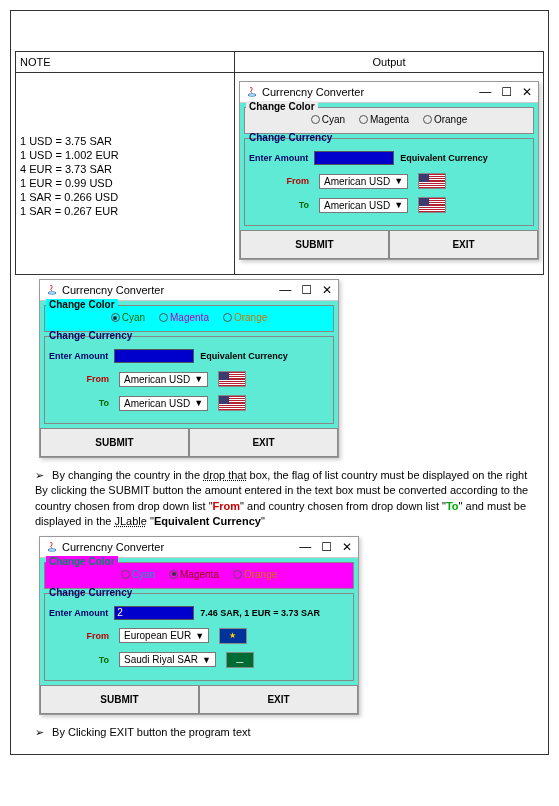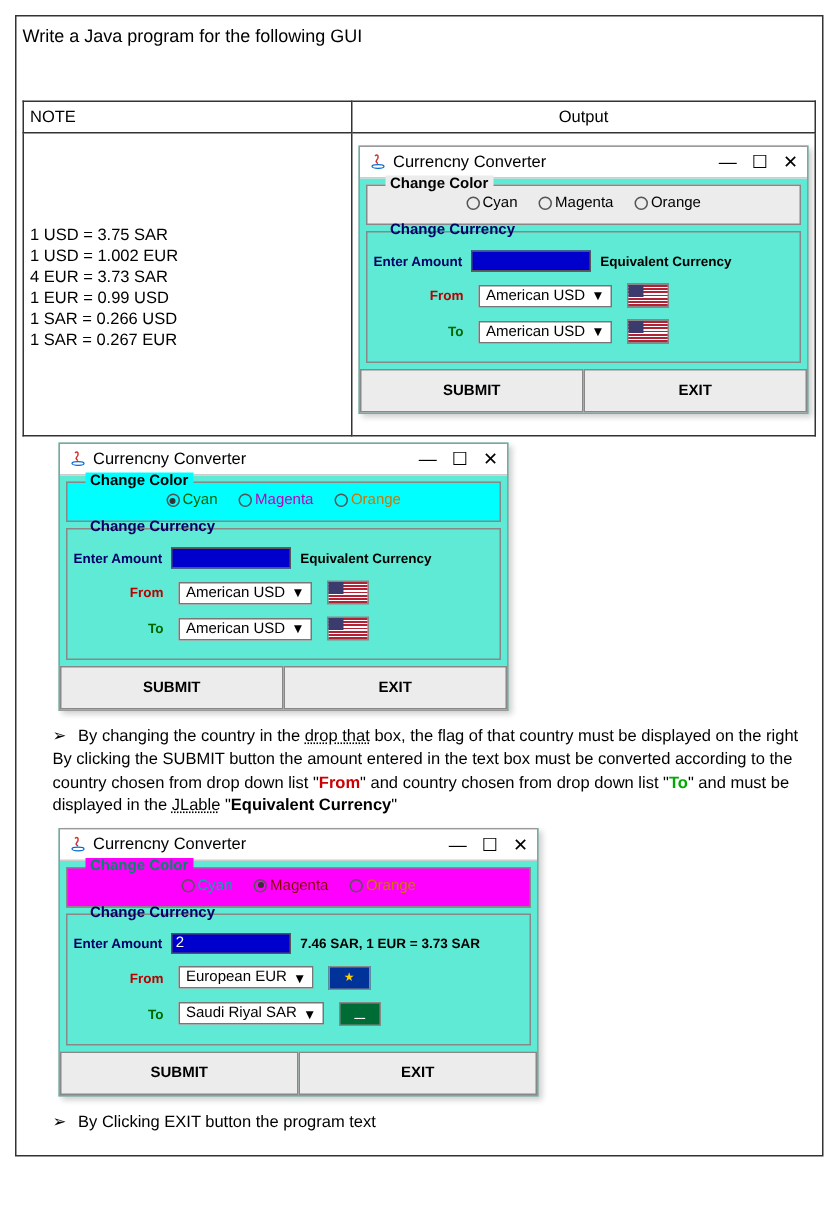--- a/index.html
+++ b/index.html
@@ -68,21 +68,21 @@
   .win-ctrls { display:flex; gap:10px; font-size:12px; }
   .win-ctrls span { cursor:pointer; }
   .panel {
     border: 1px solid #888;
     margin: 4px;
     padding: 2px 4px 4px 4px;
     position: relative;
   }
   .panel-legend {
     position: absolute;
-    top: -7px; left: 12px;
+    top: -7px; left: 1px;
     background: inherit;
     padding: 0 3px;
     font-size: 10px;
     font-weight: bold;
   }
   .color-panel { background: #ececec; text-align:center; padding:6px 4px 8px 4px; }
   .color-panel.cyan-bg { background: #00ffff; }
   .color-panel.magenta-bg { background: #ff00ff; }
   .radio-row { display:flex; gap:14px; justify-content:center; font-size:10px; }
   .radio-item { display:flex; align-items:center; gap:2px; }
@@ -147,21 +147,20 @@
   .magenta-bg .panel-legend, .magenta-bg .radio-item { color:#0aa; }
   .cyan-bg .radio-item.cyan-lbl { color:#060; }
   .cyan-bg .radio-item.mag-lbl { color:#b0b; }
   .cyan-bg .radio-item.or-lbl { color:#c70; }
 </style>
 </head>
 <body>
 
 <div class="outer-box">
 
-  <div class="heading">Write a Java program for the following GUI</div>
 
   <table class="note-table">
     <tbody>
         <tr>
       <th>NOTE</th>
       <th style="text-align:center">Output</th>
     </tr>
     <tr>
       <td class="note-cell">
         <div class="note-line">1 USD = 3.75 SAR</div>
@@ -303,21 +302,21 @@
     </div>
     <div class="btn-row">
       <div class="winbtn">SUBMIT</div>
       <div class="winbtn">EXIT</div>
     </div>
   </div>
 
   <div class="bullet-section">
     <span class="arrow">➢</span>
     <span class="bullet-text">
-      <span>By changing the country in the </span><span class="underline-drop">drop that</span><span> box, the flag of that country must be displayed on the right</span><br>
+      <span>By changing the country in the </span><span class="underline-drop">drop that</span><span> box, the flag of list country must be displayed on the right</span><br>
       <span>By clicking the SUBMIT button the amount entered in the text box must be converted according to the country chosen from drop down list "</span><span class="hl-from">From</span><span>" and country chosen from drop down list "</span><span class="hl-to">To</span><span>" and must be displayed in the </span><span class="underline-jl">JLable</span><span> "</span><span class="bold">Equivalent Currency</span><span>"</span>
     </span>
   </div>
 
   <div class="win" style="width:320px">
     <div class="titlebar">
       <div class="left">
         <svg class="java-icon" viewBox="0 0 12 12">
             <path d="M4 2 C6 0 7 3 5 5 C4 6 6 7 6 7" stroke="#c33" fill="none" stroke-width="1"></path>
             <ellipse cx="6" cy="9" rx="4" ry="1.2" fill="none" stroke="#06c" stroke-width="0.8"></ellipse>

